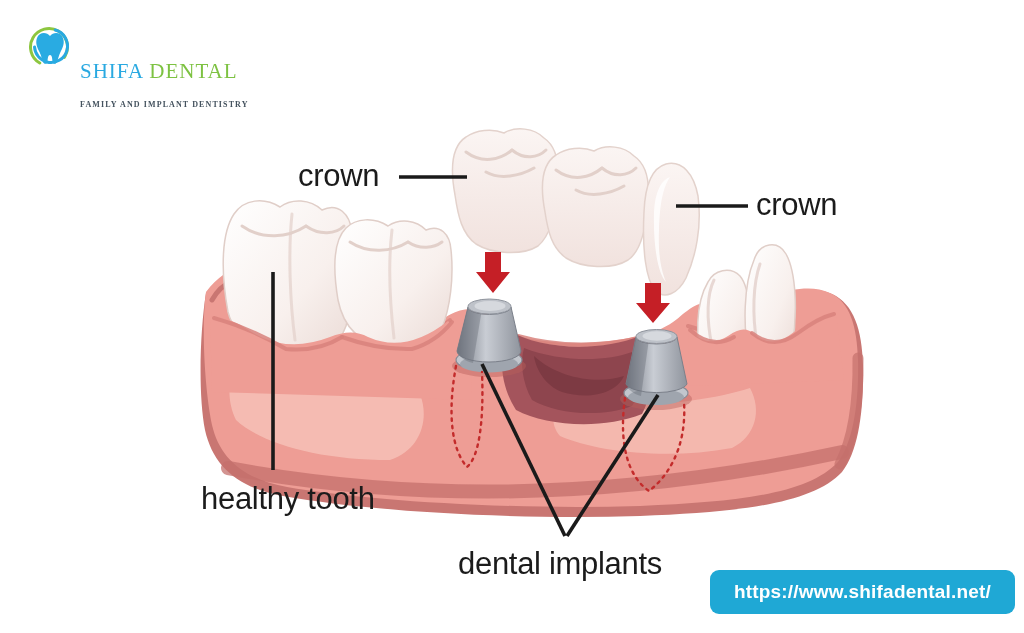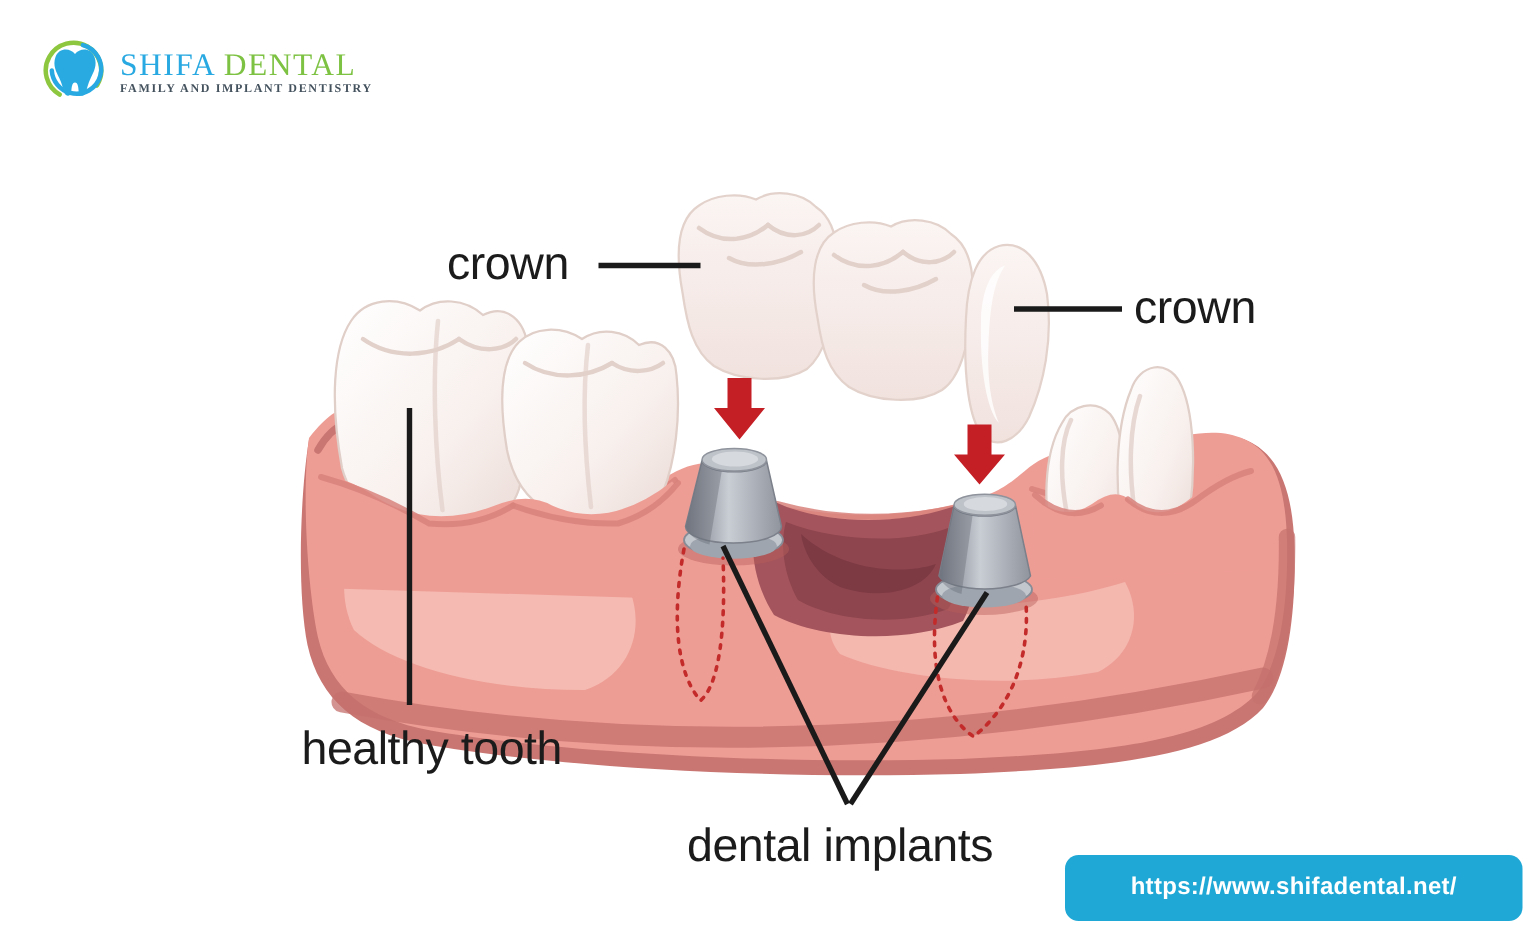--- a/index.html
+++ b/index.html
@@ -11,25 +11,25 @@
   *{margin:0;padding:0;box-sizing:border-box;}
   html,body{width:1024px;height:633px;overflow:hidden;background:#fff;
     font-family:"Liberation Sans","DejaVu Sans",sans-serif;}
   #stage{position:relative;width:1024px;height:633px;background:#fff;}
 
   
   .logo{position:absolute;left:28px;top:24px;display:flex;align-items:flex-start;}
   .logo-icon{width:44px;height:46px;}
   .logo-text{margin-left:8px;padding-top:9px;}
   .brand{font-family:"Liberation Serif","DejaVu Serif",serif;font-size:21px;
-    letter-spacing:1px;line-height:1;white-space:nowrap;}
+    letter-spacing:1px;line-height:1;white-space:nowrap;margin-top:28px;}
   .brand .w1{color:var(--accent_blue);}
   .brand .w2{color:var(--accent_green);}
   .tagline{font-family:"Liberation Serif","DejaVu Serif",serif;font-size:8px;
-    font-weight:bold;letter-spacing:1.1px;color:var(--tagline_gray);margin-top:0;
+    font-weight:bold;letter-spacing:1.1px;color:var(--tagline_gray);margin-top:18px;
     white-space:nowrap;text-align:right;}
 
   
   .title{position:absolute;left:0;top:56px;width:1024px;text-align:center;
     font-size:38px;font-weight:bold;color:var(--text_dark);letter-spacing:-0.5px;}
 
   
   .dlabel{position:absolute;color:var(--text_dark);font-size:31px;
     letter-spacing:-0.3px;white-space:nowrap;}
   .lbl-crown-left{left:298px;top:158px;}
@@ -47,21 +47,21 @@
   .s-dot{stroke:var(--dotted_red);stroke-width:2.4;fill:none;
     stroke-dasharray:2.5 5;stroke-linecap:round;}
   .s-line{stroke:var(--line_black);stroke-width:3.6;fill:none;stroke-linecap:butt;}
   .s-scallop{stroke:#D8837D;stroke-width:4;fill:none;stroke-linecap:round;opacity:.85;}
   .s-groove{stroke:#E2D0CA;stroke-width:3;fill:none;stroke-linecap:round;}
 
   
   .url-pill{position:absolute;left:710px;top:570px;width:305px;height:44px;
     background:var(--url_pill_bg);border-radius:9px;display:flex;
     align-items:center;justify-content:center;color:#fff;font-weight:bold;
-    font-size:16px;letter-spacing:0.2px;cursor:pointer;}
+    font-size:19px;letter-spacing:0.2px;cursor:pointer;}
 </style>
 </head>
 <body>
 
 <div id="stage">
 
   <div class="logo">
     <svg class="logo-icon" viewBox="0 0 44 46">
       <circle cx="21" cy="23" r="18.5" fill="none" stroke="#8DC63F" stroke-width="3" stroke-dasharray="88 30" transform="rotate(120 21 23)" stroke-linecap="round"></circle>
       <circle cx="23" cy="22" r="16.5" fill="none" stroke="#29A9E1" stroke-width="3" stroke-dasharray="72 32" transform="rotate(-75 23 22)" stroke-linecap="round"></circle>

